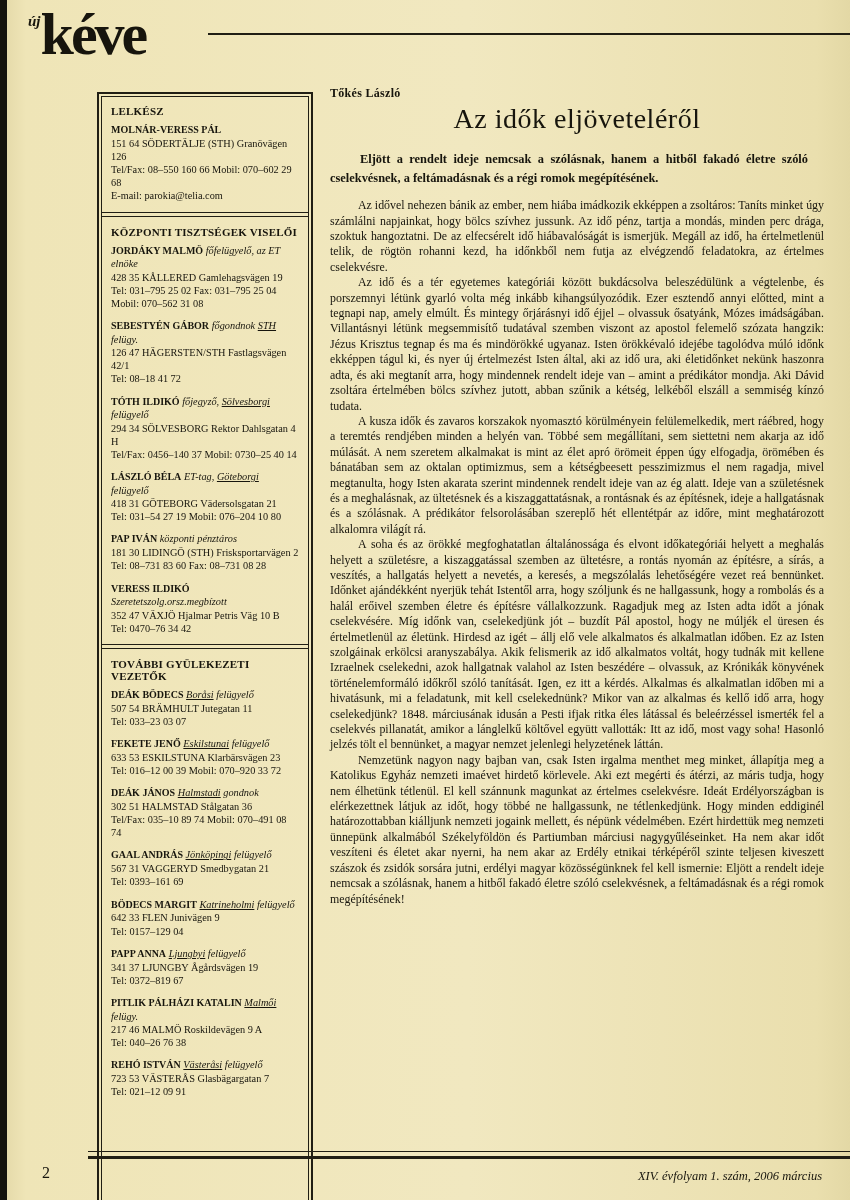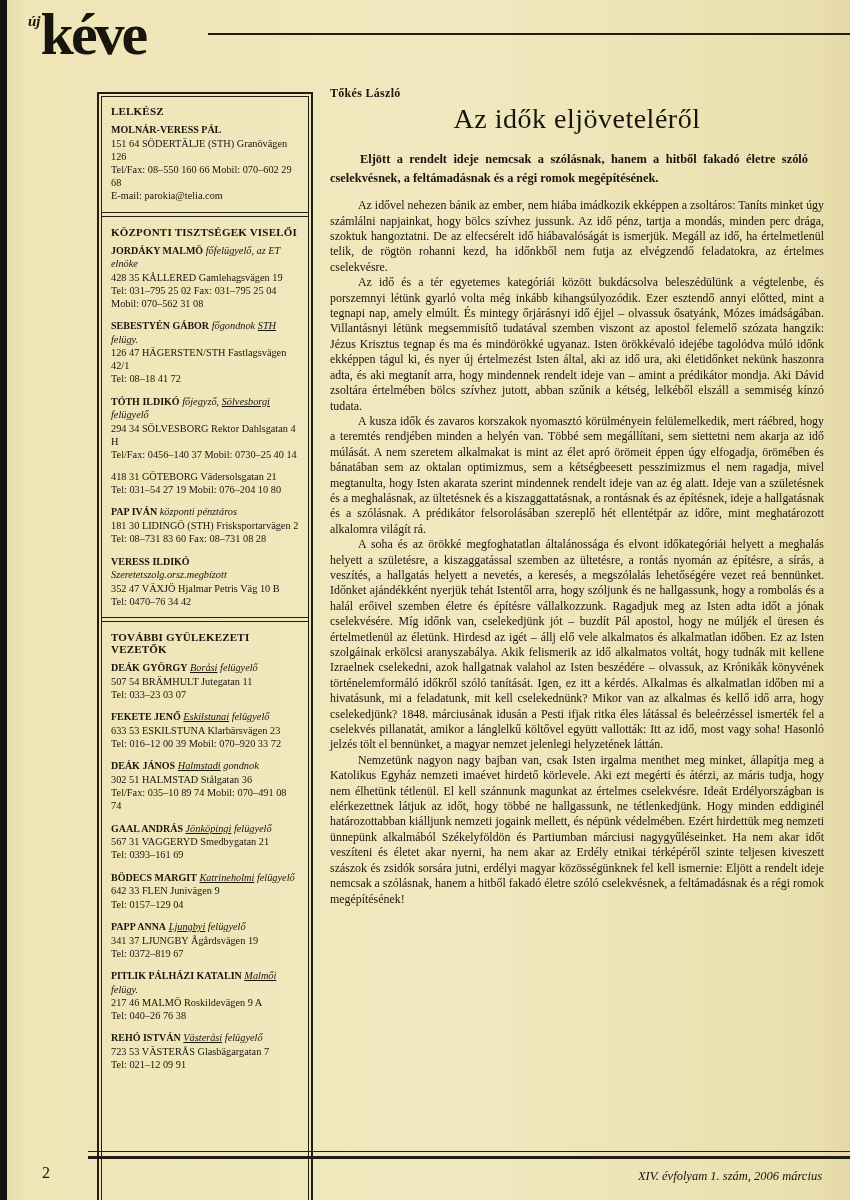--- a/index.html
+++ b/index.html
@@ -81,20 +81,22 @@
         <div class="e-lines">126 47 HÄGERSTEN/STH  Fastlagsvägen 42/1
 Tel: 08–18 41 72</div>
       </div>
       <div class="entry">
         <div class="e-head"><span class="e-name">TÓTH ILDIKÓ</span>
           <span class="e-role">főjegyző,</span> <span class="e-role u">Sölvesborgi</span><span class="e-role"> felügyelő</span></div>
         <div class="e-lines">294 34 SÖLVESBORG  Rektor Dahlsgatan 4 H
 Tel/Fax: 0456–140 37 Mobil: 0730–25 40 14</div>
       </div>
       <div class="entry">
+        <div class="e-head"><span class="e-name">LÁSZLÓ BÉLA</span>
+          <span class="e-role">ET-tag,</span> <span class="e-role u">Göteborgi</span><span class="e-role"> felügyelő</span></div>
         <div class="e-lines">418 31 GÖTEBORG  Vädersolsgatan 21
 Tel: 031–54 27 19 Mobil: 076–204 10 80</div>
       </div>
       <div class="entry">
         <div class="e-head"><span class="e-name">PAP IVÁN</span>
           <span class="e-role">központi pénztáros</span></div>
         <div class="e-lines">181 30 LIDINGÖ (STH) Frisksportarvägen 2
 Tel: 08–731 83 60 Fax: 08–731 08 28</div>
       </div>
       <div class="entry">
@@ -102,21 +104,21 @@
           <span class="e-role">Szeretetszolg.orsz.megbízott</span></div>
         <div class="e-lines">352 47 VÄXJÖ  Hjalmar Petris Väg 10 B
 Tel: 0470–76 34 42</div>
       </div>
 
       <div class="divider"></div>
 
       <div class="sec-title">TOVÁBBI GYÜLEKEZETI VEZETŐK</div>
 
       <div class="entry first">
-        <div class="e-head"><span class="e-name">DEÁK GYÖRGY</span>
+        <div class="e-head"><span class="e-name">DEÁK BÖDECS</span>
           <span class="e-role u">Boråsi</span><span class="e-role"> felügyelő</span></div>
         <div class="e-lines">507 54 BRÄMHULT  Jutegatan 11
 Tel: 033–23 03 07</div>
       </div>
       <div class="entry">
         <div class="e-head"><span class="e-name">FEKETE JENŐ</span>
           <span class="e-role u">Eskilstunai</span><span class="e-role"> felügyelő</span></div>
         <div class="e-lines">633 53 ESKILSTUNA  Klarbärsvägen 23
 Tel: 016–12 00 39 Mobil: 070–920 33 72</div>
       </div>

